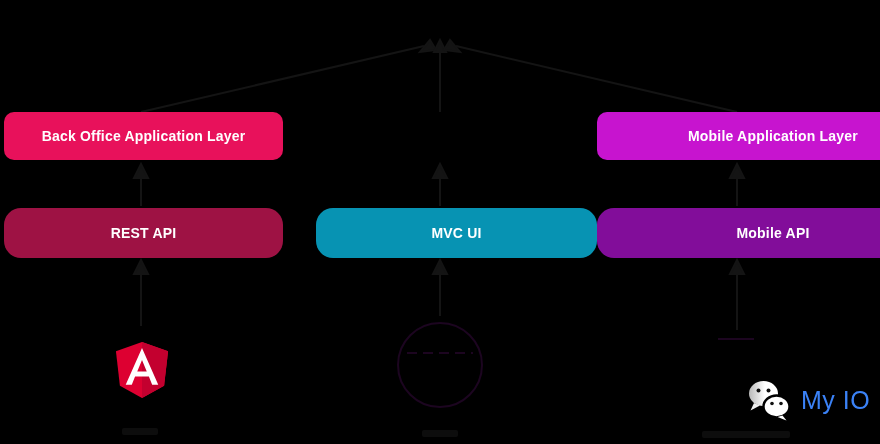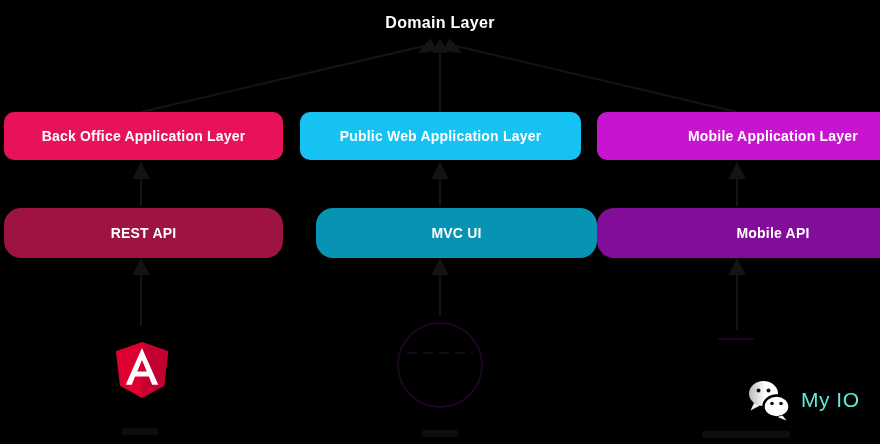--- a/index.html
+++ b/index.html
@@ -25,21 +25,21 @@
   .logo-angular{position:absolute;left:107px;top:331px;}
   .hidden-logo-middle{position:absolute;left:395px;top:320px;}
   .hidden-logo-right{position:absolute;left:718px;top:338px;width:36px;height:2px;background:#1c0520;}
   .hidden-caption{position:absolute;height:7px;background:#0d0d0d;border-radius:2px;}
   .cap0{left:122px;top:428px;width:36px;}
   .cap1{left:422px;top:430px;width:36px;}
   .cap2{left:702px;top:431px;width:88px;}
   .watermark{
     position:absolute;left:746px;top:379px;display:flex;align-items:center;gap:7px;
   }
-  .watermark .wm-text{color:#5eead4;font-size:21px;font-weight:400;letter-spacing:.5px;}
+  .watermark .wm-text{color:#3b82f6;font-size:25px;font-weight:400;letter-spacing:.5px;}
 </style>
 </head>
 <body>
 
 <div class="canvas">
 
   <svg class="connectors" width="880" height="444">
     <g stroke="#141414" stroke-width="2" fill="#141414">
       <line x1="141" y1="112" x2="424" y2="46"></line>
       <line x1="440" y1="112" x2="440" y2="48"></line>
@@ -55,27 +55,23 @@
       <polygon points="737,164 730,178 744,178"></polygon>
       <line x1="141" y1="326" x2="141" y2="266"></line>
       <line x1="440" y1="316" x2="440" y2="266"></line>
       <line x1="737" y1="330" x2="737" y2="266"></line>
       <polygon points="141,260 134,274 148,274"></polygon>
       <polygon points="440,260 433,274 447,274"></polygon>
       <polygon points="737,260 730,274 744,274"></polygon>
     </g>
   </svg>
 
-  <div class="title">Domain Layer</div>
 
   <div class="box row1 col0" style="background-color: rgb(232, 17, 91);">
     <span>Back Office Application Layer</span>
-  </div>
-  <div class="box row1 col1" style="background-color: rgb(22, 194, 242);">
-    <span>Public Web Application Layer</span>
   </div>
   <div class="box row1 col2" style="background-color: rgb(199, 20, 207);">
     <span>Mobile Application Layer</span>
   </div>
 
   <div class="box row2 col0" style="background-color: rgb(158, 18, 68);">
     <span>REST API</span>
   </div>
   <div class="box row2 col1" style="background-color: rgb(7, 147, 179); margin-left: 16px;">
     <span>MVC UI</span>

